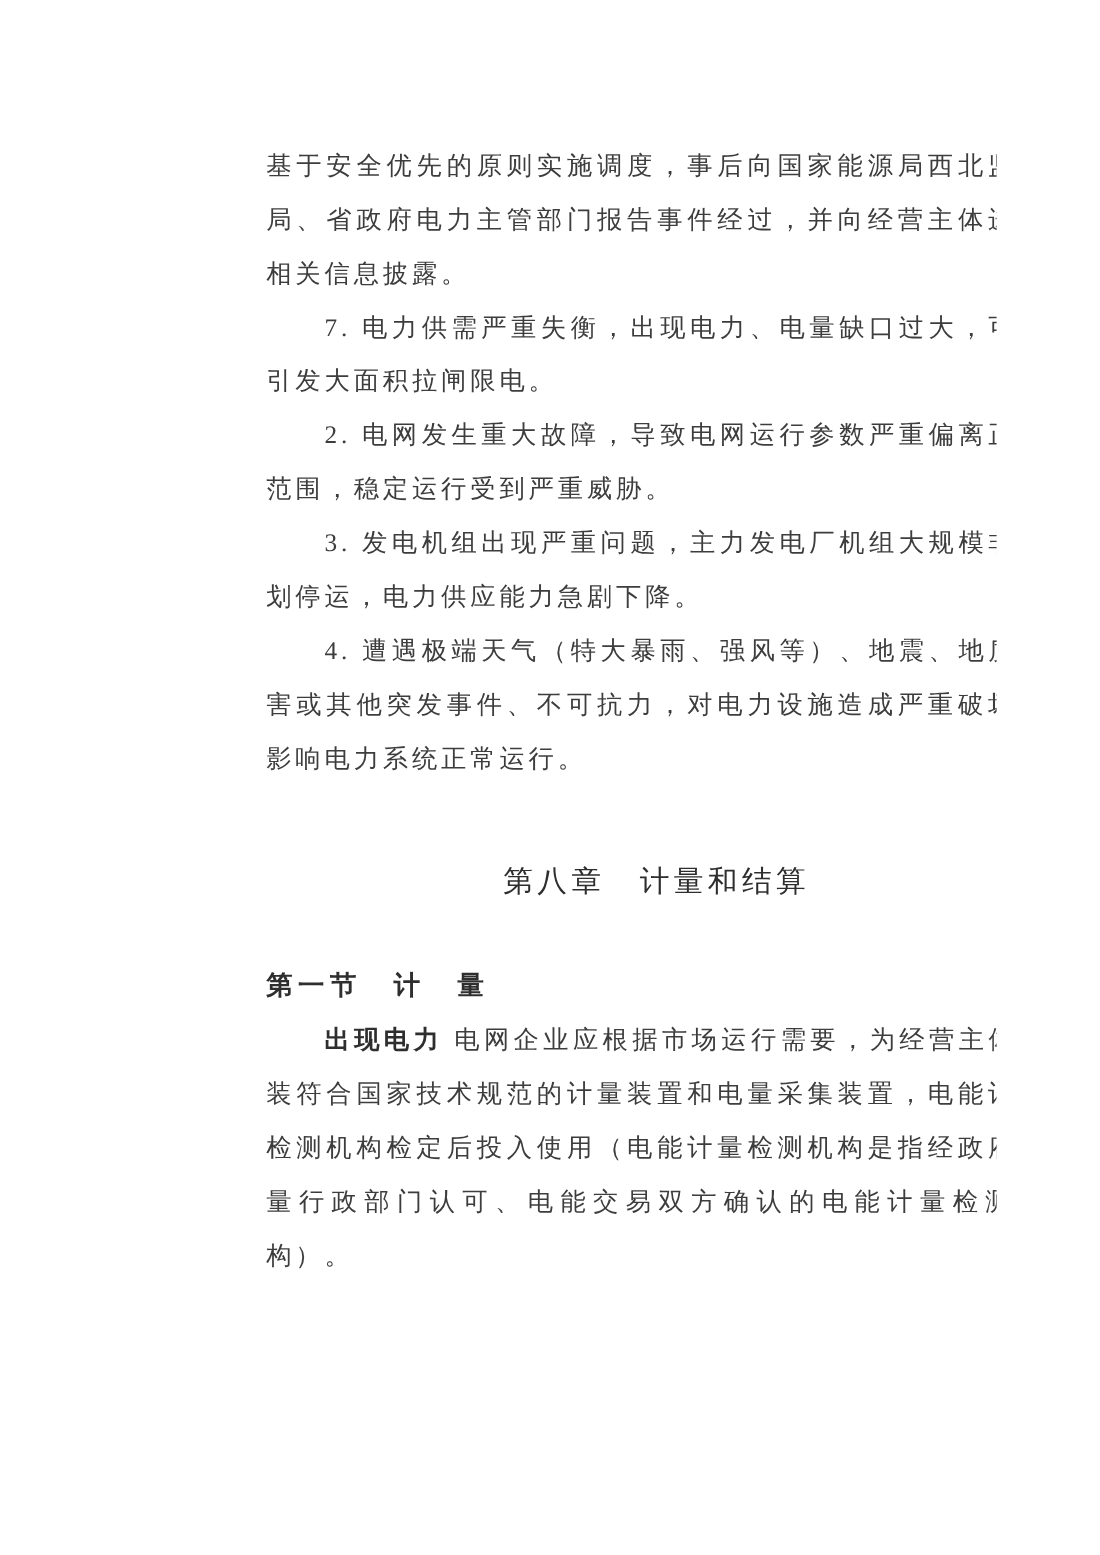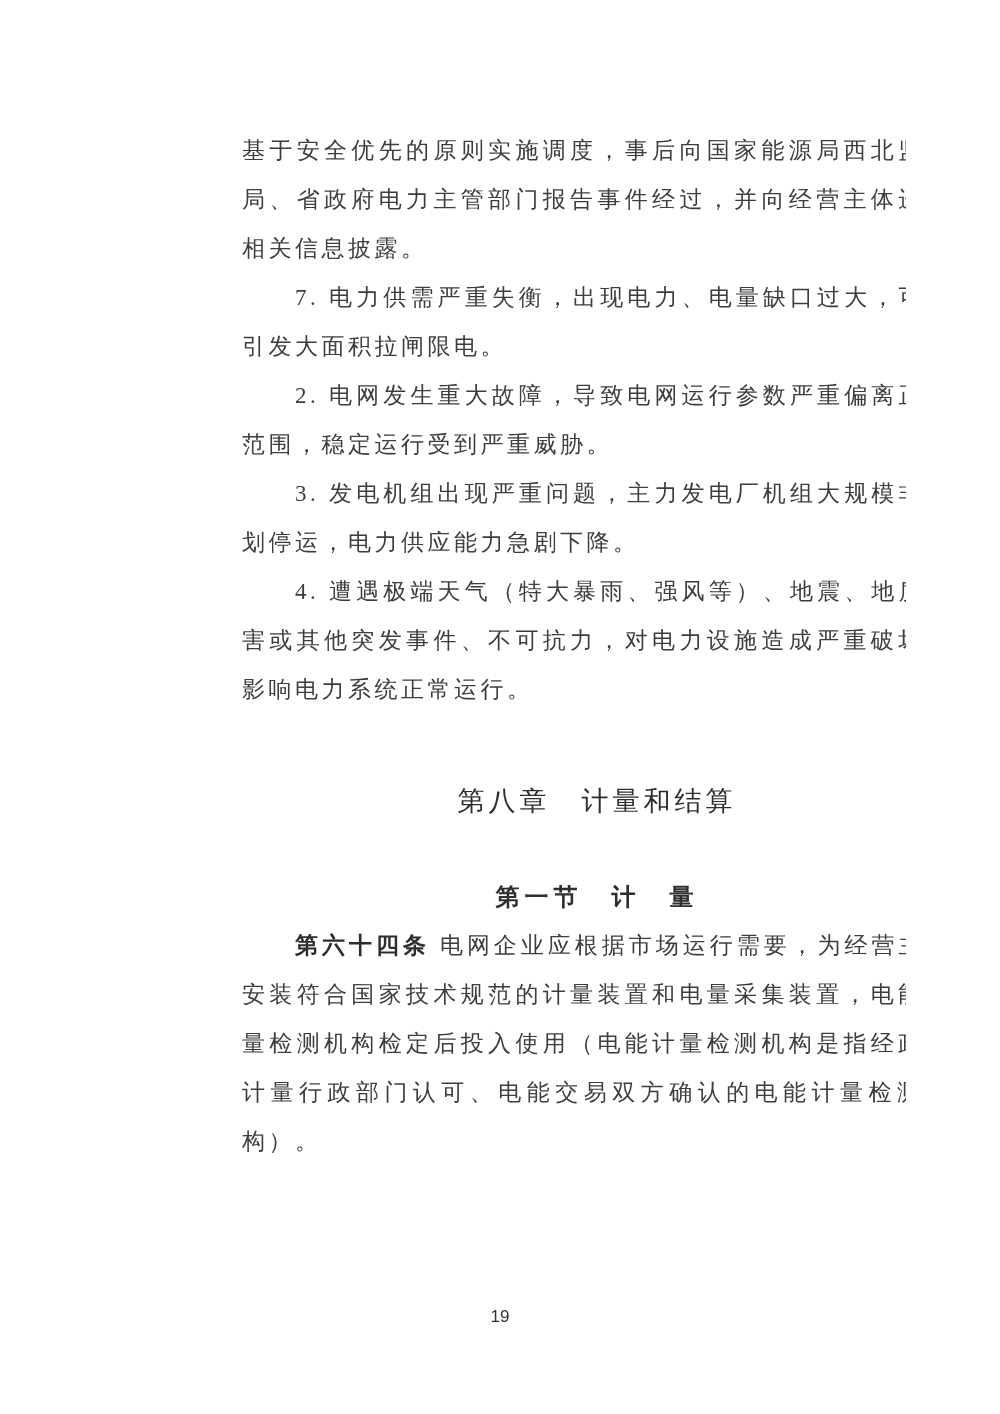--- a/index.html
+++ b/index.html
@@ -43,21 +43,20 @@
     font-weight: normal;
     text-align: center;
     letter-spacing: 4px;
     color: #2e2e2e;
   }
   .section-heading {
     margin: 48px 0 1px 0;
     font-size: 24px;
     line-height: 46px;
     font-weight: bold;
-    text-align: center;
     letter-spacing: 5px;
     color: #2e2e2e;
   }
   .article-lead {
     font-weight: bold;
     color: #2e2e2e;
     margin-right: 10px;
   }
   .page-footer {
     position: absolute;
@@ -85,18 +84,17 @@
     <p class="para indent">2. 电网发生重大故障，导致电网运行参数严重偏离正常范围，稳定运行受到严重威胁。</p>
 
     <p class="para indent">3. 发电机组出现严重问题，主力发电厂机组大规模非计划停运，电力供应能力急剧下降。</p>
 
     <p class="para indent">4. 遭遇极端天气（特大暴雨、强风等）、地震、地质灾害或其他突发事件、不可抗力，对电力设施造成严重破坏，影响电力系统正常运行。</p>
 
     <h1 class="chapter-heading">第八章　计量和结算</h1>
 
     <h2 class="section-heading">第一节　计　量</h2>
 
-    <p class="para indent"><span class="article-lead">第六十四条</span><span>电网企业应根据市场运行需要，为经营主体安装符合国家技术规范的计量装置和电量采集装置，电能计量检测机构检定后投入使用（电能计量检测机构是指经政府计量行政部门认可、电能交易双方确认的电能计量检测机构）。</span></p>
+    <p class="para indent"><span class="article-lead">出现电力</span><span>电网企业应根据市场运行需要，为经营主体安装符合国家技术规范的计量装置和电量采集装置，电能计量检测机构检定后投入使用（电能计量检测机构是指经政府计量行政部门认可、电能交易双方确认的电能计量检测机构）。</span></p>
 
   </div>
 
-  <div class="page-footer">19</div>
 </div>
 
 </body></html>

